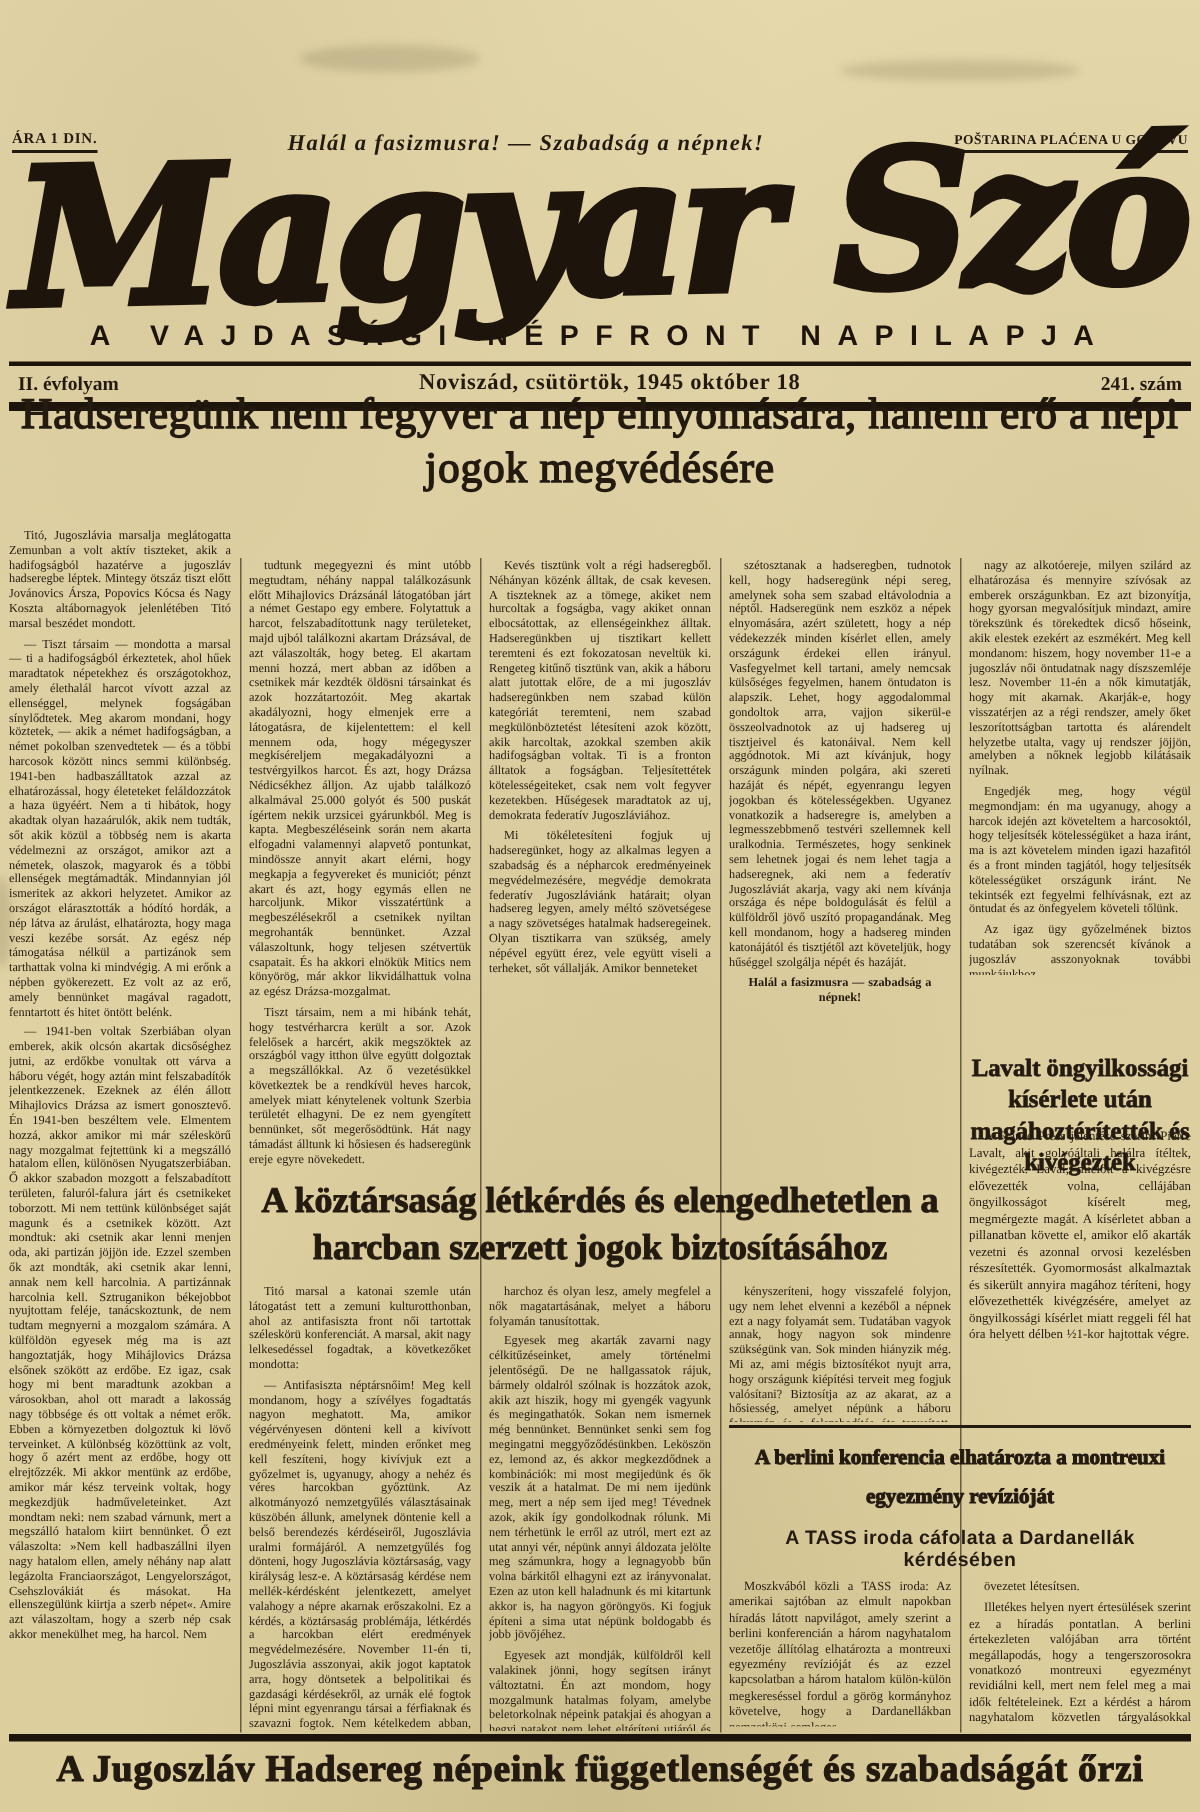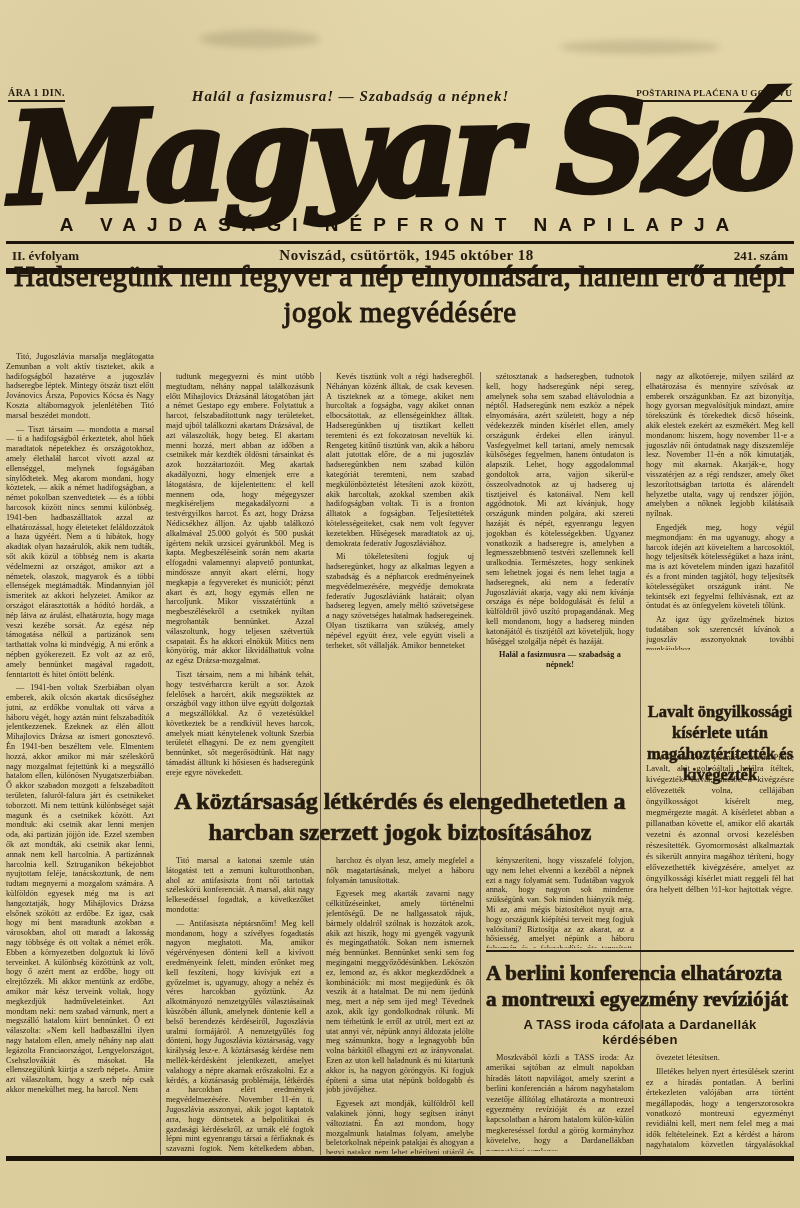--- a/index.html
+++ b/index.html
@@ -42,21 +42,21 @@
   
   .rep-headline{top:786px;left:166px;width:468px;text-align:center;font-weight:bold;
     font-size:24px;line-height:31px;-webkit-text-stroke:.7px #241b10;}
   
   .laval-headline{top:660px;left:646px;width:148px;text-align:center;font-weight:bold;
     font-size:16.5px;line-height:21px;margin-top:41px;-webkit-text-stroke:.5px #241b10;}
   .laval-body{top:752px;left:646px;width:148px;height:192px;}
   .laval-body p{font-size:8.6px;line-height:11px;}
   
   .berlin{top:950px;left:486px;width:308px;height:205px;border-top:2px solid #241b10;padding-top:8px;overflow:hidden;}
-  .berlin-headline{font-weight:bold;font-size:21px;line-height:26px;-webkit-text-stroke:.7px #241b10;}
+  .berlin-headline{text-align:center;font-weight:bold;font-size:14px;line-height:26px;-webkit-text-stroke:.7px #241b10;}
   .berlin-subheadline{text-align:center;font-weight:bold;font-size:13px;line-height:15px;margin-top:5px;
     font-family:"Liberation Sans",sans-serif;letter-spacing:.3px;}
   .berlin-cols{display:flex;margin-top:6px;}
   .berlin-cols .col{width:148px;height:98px;}
   .berlin-cols .gap{width:12px;}
   .berlin-cols .col p{font-size:8.4px;line-height:10.4px;}
   
   .footer-rule{top:1156px;left:6px;right:6px;height:5px;background:#1d150b;}
   .footer-banner{top:1166px;left:0;right:0;text-align:center;font-weight:bold;font-size:25px;
     -webkit-text-stroke:.8px #241b10;letter-spacing:.5px;}
@@ -142,18 +142,19 @@
       </div>
       <div class="gap"></div>
       <div class="col">
         <p>övezetet létesítsen.</p>
         <p>Illetékes helyen nyert értesülések szerint ez a híradás pontatlan. A berlini értekezleten valójában arra történt megállapodás, hogy a tengerszorosokra vonatkozó montreuxi egyezményt revidiálni kell, mert nem felel meg a mai idők feltételeinek. Ezt a kérdést a három nagyhatalom közvetlen tárgyalásokkal fogja a török kormánynyal rendezni.</p>
       </div>
     </div>
   </div>
 
   <div class="abs footer-rule"></div>
+  <div class="abs footer-banner">A Jugoszláv Hadsereg népeink függetlenségét és szabadságát őrzi</div>
 
   <div class="abs smudge" style="left:-6px;top:585px;width:14px;height:60px;"></div>
   <div class="abs smudge" style="left:200px;top:30px;width:120px;height:18px;"></div>
   <div class="abs smudge" style="left:560px;top:40px;width:160px;height:14px;"></div>
 
 </div>
 
 </body></html>

